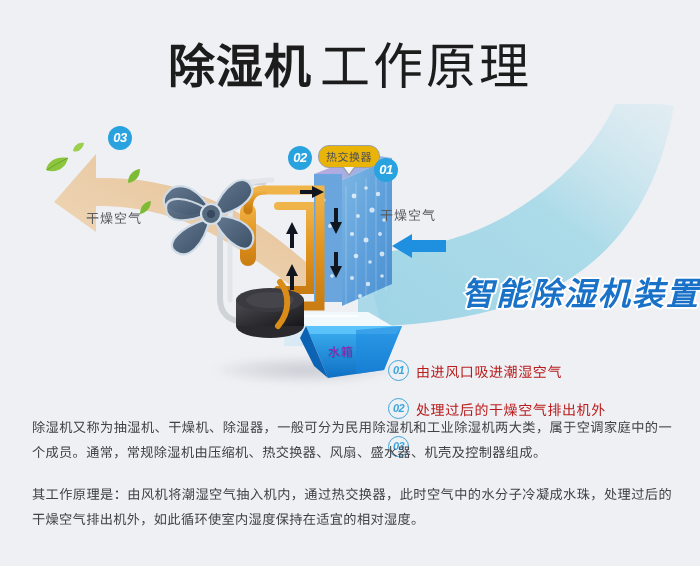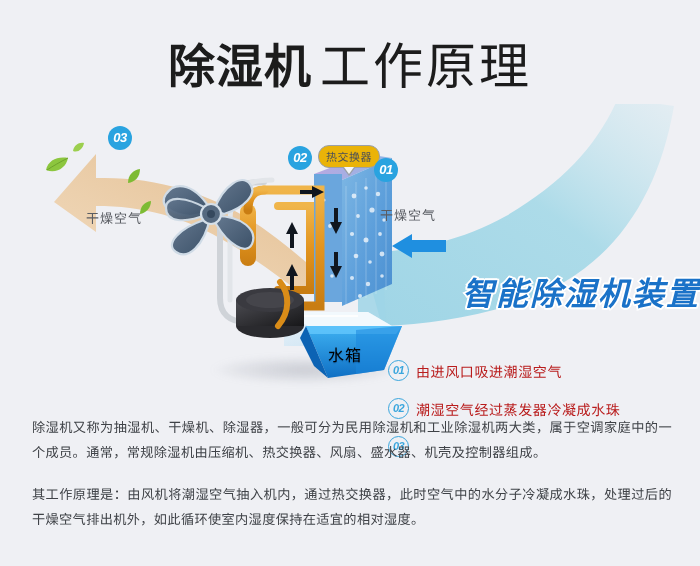--- a/index.html
+++ b/index.html
@@ -163,22 +163,22 @@
     bottom: -9px;
     margin-left: -6px;
     width: 0; height: 0;
     border-left: 6px solid transparent;
     border-right: 6px solid transparent;
     border-top: 8px solid #9aa0a8;
   }
 
   .tank-label {
     position: absolute;
-    font-size: 16px;
-    color: #000000;
+    font-size: 12px;
+    color: #a21caf;
     letter-spacing: 1px;
     white-space: nowrap;
     text-shadow: 0 1px 1px rgba(0,60,120,.45);
   }
 
   
   .steps {
     position: absolute;
     left: 388px;
     top: 252px;
@@ -452,21 +452,21 @@
 
     <div class="tank-label" style="left:328px; top:234px;">水箱</div>
 
     <div class="steps">
       <div class="step">
         <div class="step-num">01</div>
         <div class="step-text">由进风口吸进潮湿空气</div>
       </div>
       <div class="step">
         <div class="step-num">02</div>
-        <div class="step-text">潮湿空气经过蒸发器冷凝成水珠</div>
+        <div class="step-text">处理过后的干燥空气排出机外</div>
       </div>
       <div class="step">
         <div class="step-num">03</div>
       </div>
     </div>
   </div>
 
   <div class="watermark">智能除湿机装置</div>
 
   <div class="body-copy">

